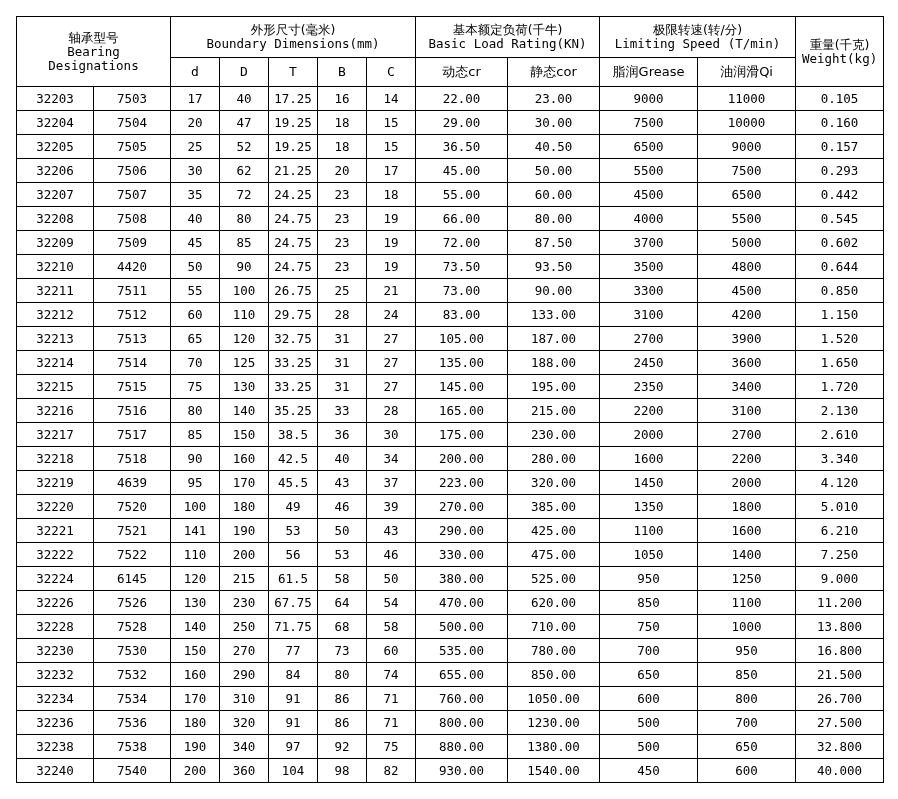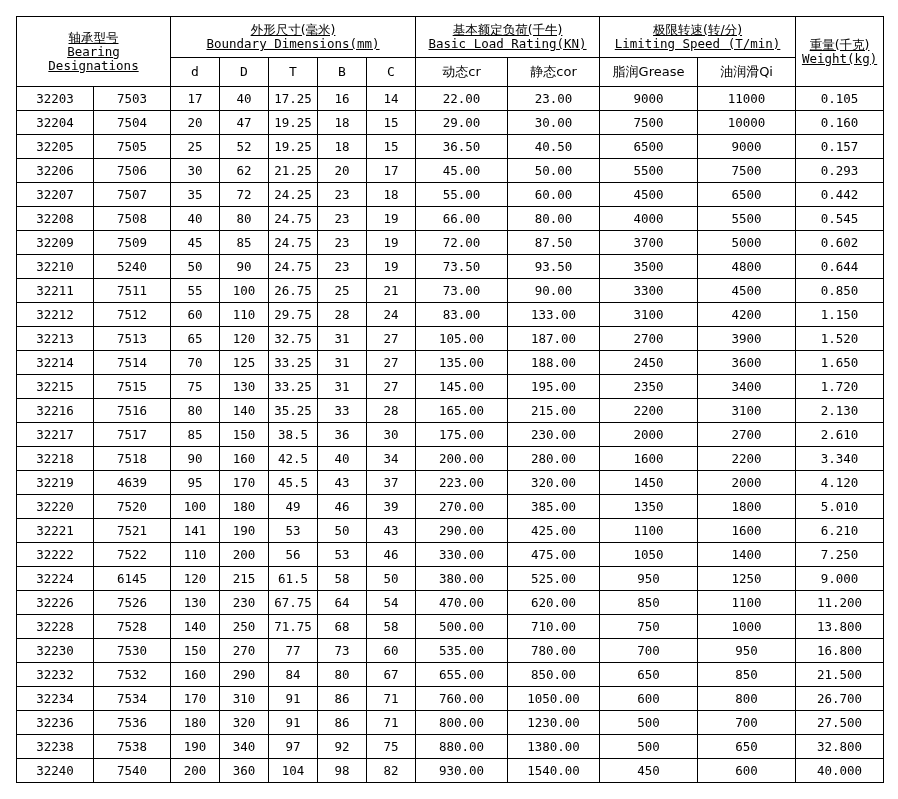--- a/index.html
+++ b/index.html
@@ -8,21 +8,21 @@
   table.spec {
     position: absolute; left: 16px; top: 16px;
     border-collapse: collapse; table-layout: fixed;
     width: 867px;
   }
   table.spec td, table.spec th {
     border: 1px solid #000; padding: 0; text-align: center;
     font-weight: normal; font-size: 12.5px; line-height: 14px;
     white-space: nowrap; overflow: hidden;
   }
-  tr.h1 th { height: 40px; text-decoration: underline; }
+  tr.h1 th { height: 40px; }
   tr.h2 th { height: 28px; font-size: 13px; }
   tbody td { height: 23px; font-size: 12.5px; }
   .cn { font-family: "DejaVu Sans", sans-serif; font-size: 13.5px; }
   .en { display: block; font-size: 12.5px; }
 </style>
 </head>
 <body>
 
 <table class="spec">
   <colgroup>
@@ -169,21 +169,21 @@
         <td>23</td>
         <td>19</td>
         <td>72.00</td>
         <td>87.50</td>
         <td>3700</td>
         <td>5000</td>
         <td>0.602</td>
       </tr>
       <tr>
         <td>32210</td>
-        <td>5240</td>
+        <td>4420</td>
         <td>50</td>
         <td>90</td>
         <td>24.75</td>
         <td>23</td>
         <td>19</td>
         <td>73.50</td>
         <td>93.50</td>
         <td>3500</td>
         <td>4800</td>
         <td>0.644</td>
@@ -412,21 +412,21 @@
         <td>950</td>
         <td>16.800</td>
       </tr>
       <tr>
         <td>32232</td>
         <td>7532</td>
         <td>160</td>
         <td>290</td>
         <td>84</td>
         <td>80</td>
-        <td>67</td>
+        <td>74</td>
         <td>655.00</td>
         <td>850.00</td>
         <td>650</td>
         <td>850</td>
         <td>21.500</td>
       </tr>
       <tr>
         <td>32234</td>
         <td>7534</td>
         <td>170</td>

